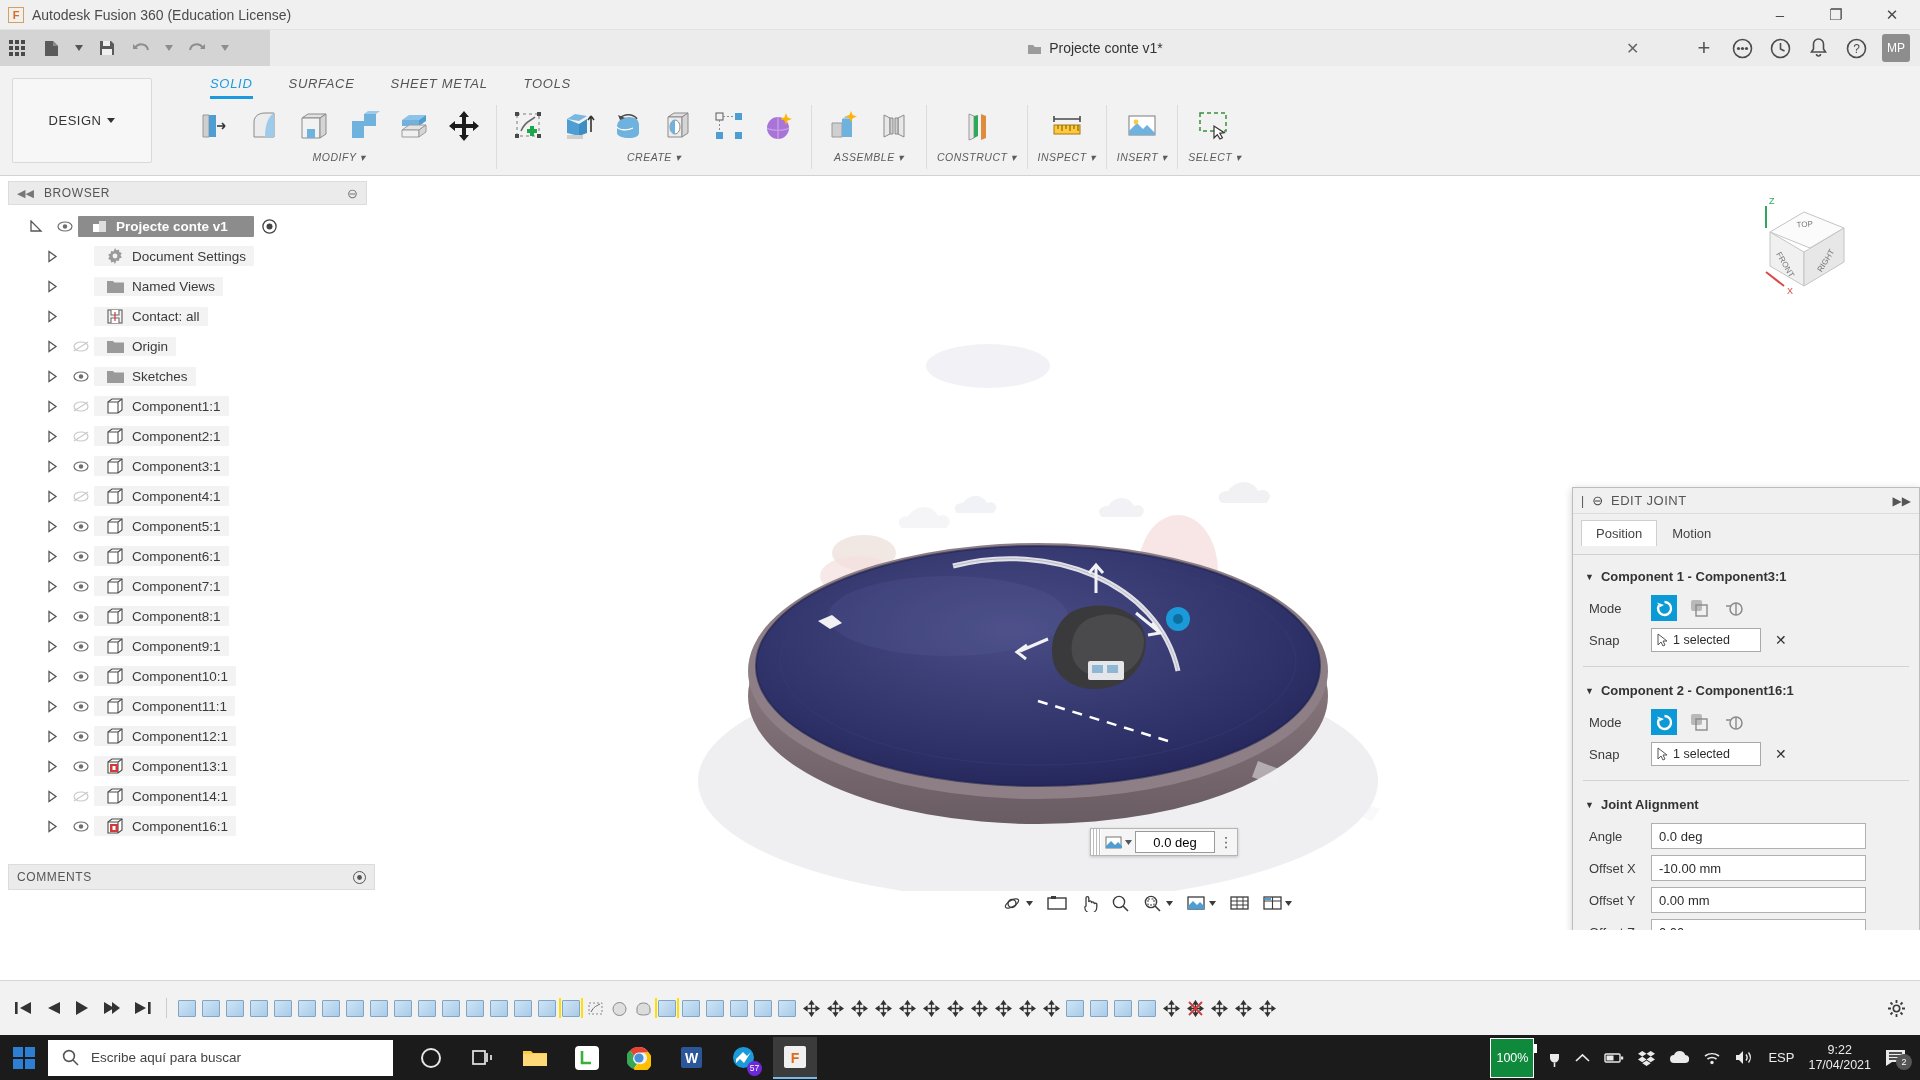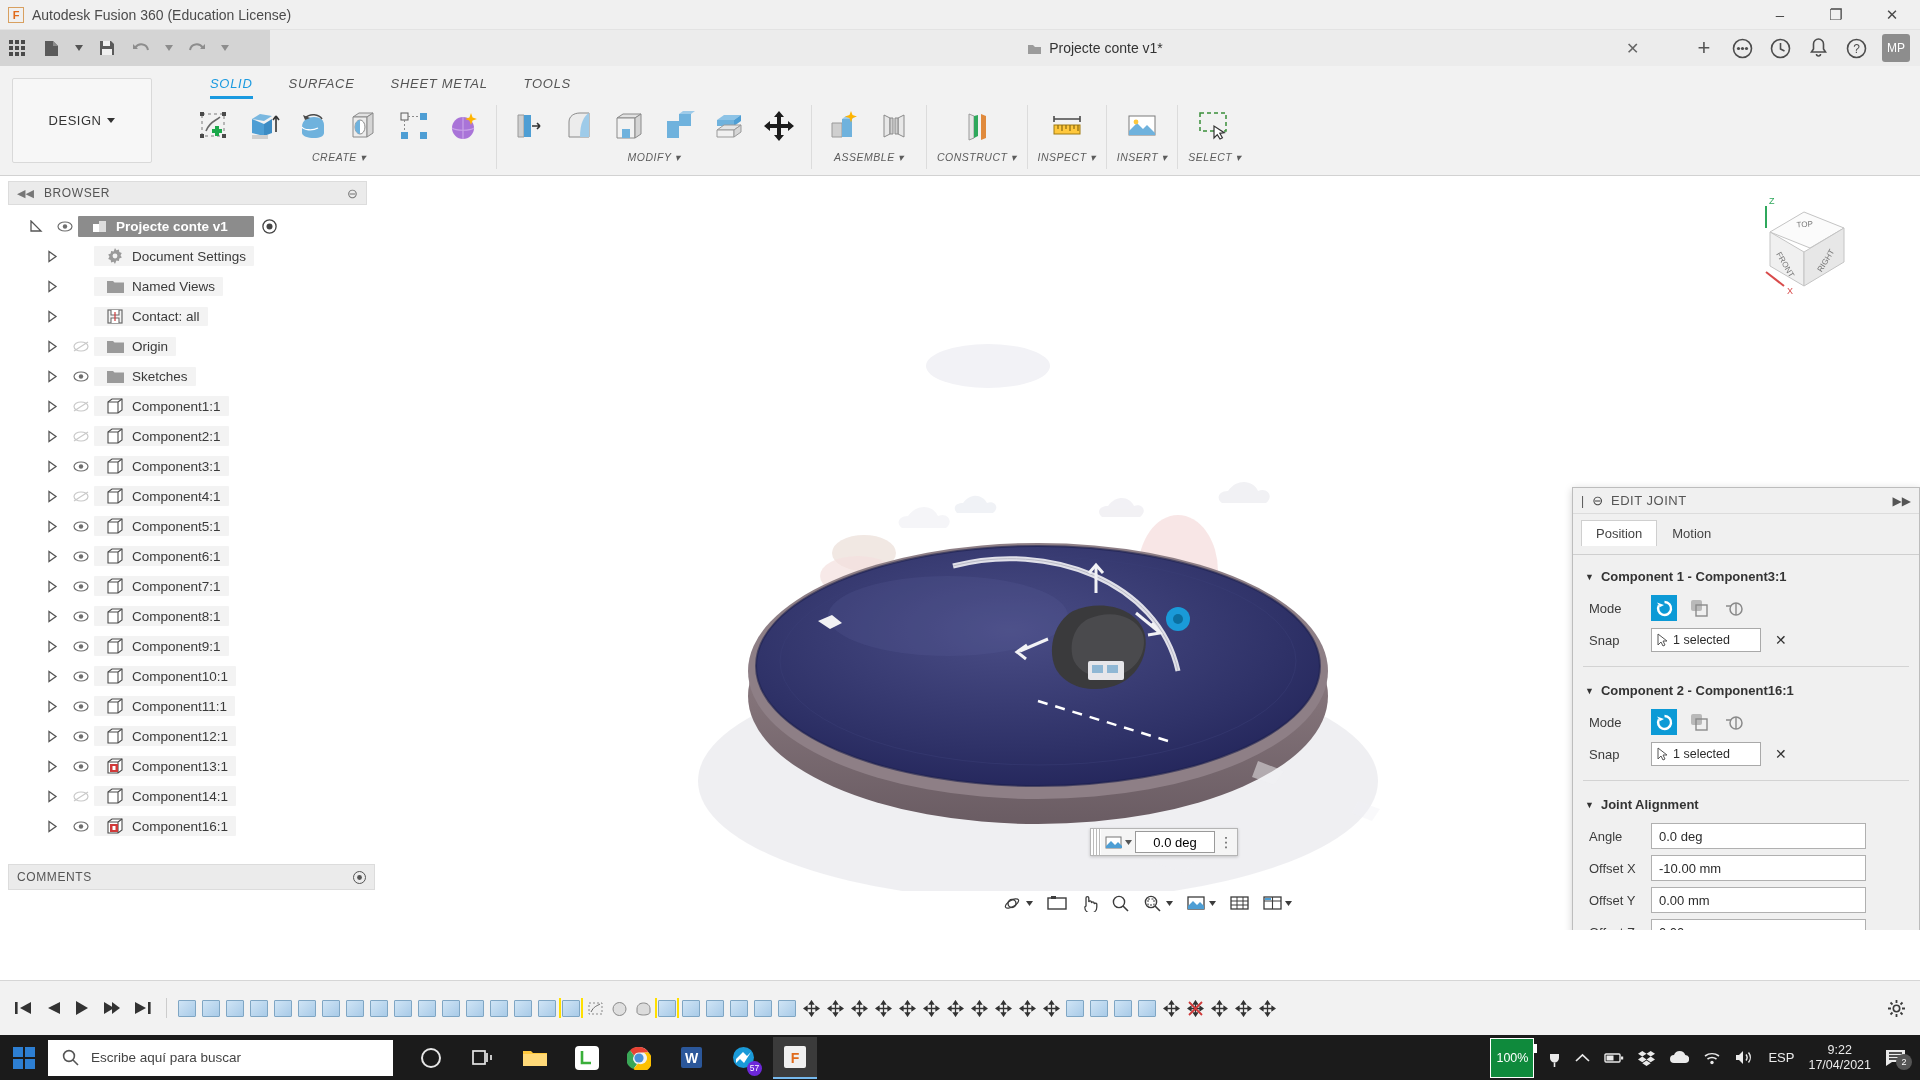--- a/index.html
+++ b/index.html
@@ -309,20 +309,70 @@
       <div class="ws-tab">SHEET METAL</div>
       <div class="ws-tab">TOOLS</div>
     </div>
 
     <div id="panels">
 
       <div class="panel">
         <div class="panel-row">
           <div class="tool">
             <svg width="34" height="34" viewBox="0 0 34 34">
+              <path d="M6 6h6v22H6z" fill="#cfcfcf" stroke="#9a9a9a"></path>
+              <path d="M12 6h7v22h-7z" fill="#4e9ed4"></path>
+              <path d="M20 17h8m0 0l-3-3m3 3l-3 3" stroke="#333" stroke-width="1.6" fill="none"></path>
+            </svg>
+          </div>
+          <div class="tool">
+            <svg width="34" height="34" viewBox="0 0 34 34">
+              <path d="M7 28V13c0-6 5-9 11-9h9v24z" fill="#ececec" stroke="#8a8a8a"></path>
+              <path d="M18 4c-7 0-11 4-11 9v15" fill="#6fb2dd" opacity=".0"></path>
+              <path d="M7 28c0-13 4-20 11-24" stroke="#4e9ed4" stroke-width="0" fill="none"></path>
+              <path d="M27 4v24H18c0-14 4-21 9-24z" fill="#9ecbe9"></path>
+            </svg>
+          </div>
+          <div class="tool">
+            <svg width="34" height="34" viewBox="0 0 34 34">
+              <path d="M5 9l6-4h18l-6 4z" fill="#e2e2e2" stroke="#8a8a8a"></path>
+              <path d="M5 9h18v20H5z" fill="#f2f2f2" stroke="#8a8a8a"></path>
+              <path d="M23 9l6-4v20l-6 4z" fill="#d5d5d5" stroke="#8a8a8a"></path>
+              <path d="M10 29v-9h8v9z" fill="#6fb2dd"></path>
+            </svg>
+          </div>
+          <div class="tool">
+            <svg width="34" height="34" viewBox="0 0 34 34">
+              <path d="M5 12h12V5h12v12H17v12H5z" fill="#6fb2dd"></path>
+              <path d="M17 5l4-3h12l-4 3z" fill="#9ecbe9"></path>
+            </svg>
+          </div>
+          <div class="tool">
+            <svg width="34" height="34" viewBox="0 0 34 34">
+              <path d="M5 11l7-5h17l-7 5z" fill="#8dc3e6"></path>
+                <path d="M5 11h17v6H5z" fill="#6fb2dd"></path>
+              <path d="M22 11l7-5v6l-7 5z" fill="#4e9ed4"></path>
+              <path d="M5 21l7-5h17l-7 5z" fill="#e4e4e4" stroke="#9a9a9a"></path>
+              <path d="M5 21h17v7H5z" fill="#f0f0f0" stroke="#9a9a9a"></path>
+              <path d="M22 21l7-5v7l-7 5z" fill="#d6d6d6" stroke="#9a9a9a"></path>
+            </svg>
+          </div>
+          <div class="tool">
+            <svg width="34" height="34" viewBox="0 0 34 34">
+              <path d="M17 2l5 6h-3v7h7v-3l6 5-6 5v-3h-7v7h3l-5 6-5-6h3v-7H8v3l-6-5 6-5v3h7V8h-3z" fill="#1c1c1c"></path>
+            </svg>
+          </div>
+        </div>
+        <div class="panel-label">MODIFY ▾</div>
+      </div>
+
+      <div class="panel">
+        <div class="panel-row">
+          <div class="tool">
+            <svg width="34" height="34" viewBox="0 0 34 34">
               <rect x="5" y="5" width="22" height="22" fill="none" stroke="#7a7a7a" stroke-dasharray="3 3"></rect>
               <rect x="3" y="3" width="4" height="4" fill="#4a4a4a"></rect>
                 <rect x="25" y="3" width="4" height="4" fill="#4a4a4a"></rect>
               <rect x="3" y="25" width="4" height="4" fill="#4a4a4a"></rect>
                 <rect x="25" y="25" width="4" height="4" fill="#4a4a4a"></rect>
               <path d="M9 22c4-10 10-10 14-14" stroke="#6a6a6a" stroke-width="1.6" fill="none"></path>
               <path d="M15 22h10M20 17v10" stroke="#1ba84a" stroke-width="4"></path>
             </svg>
           </div>
           <div class="tool">
@@ -362,70 +412,20 @@
           </div>
           <div class="tool">
             <svg width="34" height="34" viewBox="0 0 34 34">
               <ellipse cx="16" cy="19" rx="11" ry="11" fill="#a974d8"></ellipse>
               <path d="M5 19c4 3 18 3 22 0M16 8v22" stroke="#c9a3e8" stroke-width="1.2" fill="none"></path>
               <path d="M24 4l1.6 4.4L30 10l-4.4 1.6L24 16l-1.6-4.4L18 10l4.4-1.6z" fill="#ffb400"></path>
             </svg>
           </div>
         </div>
         <div class="panel-label">CREATE ▾</div>
-      </div>
-
-      <div class="panel">
-        <div class="panel-row">
-          <div class="tool">
-            <svg width="34" height="34" viewBox="0 0 34 34">
-              <path d="M6 6h6v22H6z" fill="#cfcfcf" stroke="#9a9a9a"></path>
-              <path d="M12 6h7v22h-7z" fill="#4e9ed4"></path>
-              <path d="M20 17h8m0 0l-3-3m3 3l-3 3" stroke="#333" stroke-width="1.6" fill="none"></path>
-            </svg>
-          </div>
-          <div class="tool">
-            <svg width="34" height="34" viewBox="0 0 34 34">
-              <path d="M7 28V13c0-6 5-9 11-9h9v24z" fill="#ececec" stroke="#8a8a8a"></path>
-              <path d="M18 4c-7 0-11 4-11 9v15" fill="#6fb2dd" opacity=".0"></path>
-              <path d="M7 28c0-13 4-20 11-24" stroke="#4e9ed4" stroke-width="0" fill="none"></path>
-              <path d="M27 4v24H18c0-14 4-21 9-24z" fill="#9ecbe9"></path>
-            </svg>
-          </div>
-          <div class="tool">
-            <svg width="34" height="34" viewBox="0 0 34 34">
-              <path d="M5 9l6-4h18l-6 4z" fill="#e2e2e2" stroke="#8a8a8a"></path>
-              <path d="M5 9h18v20H5z" fill="#f2f2f2" stroke="#8a8a8a"></path>
-              <path d="M23 9l6-4v20l-6 4z" fill="#d5d5d5" stroke="#8a8a8a"></path>
-              <path d="M10 29v-9h8v9z" fill="#6fb2dd"></path>
-            </svg>
-          </div>
-          <div class="tool">
-            <svg width="34" height="34" viewBox="0 0 34 34">
-              <path d="M5 12h12V5h12v12H17v12H5z" fill="#6fb2dd"></path>
-              <path d="M17 5l4-3h12l-4 3z" fill="#9ecbe9"></path>
-            </svg>
-          </div>
-          <div class="tool">
-            <svg width="34" height="34" viewBox="0 0 34 34">
-              <path d="M5 11l7-5h17l-7 5z" fill="#8dc3e6"></path>
-                <path d="M5 11h17v6H5z" fill="#6fb2dd"></path>
-              <path d="M22 11l7-5v6l-7 5z" fill="#4e9ed4"></path>
-              <path d="M5 21l7-5h17l-7 5z" fill="#e4e4e4" stroke="#9a9a9a"></path>
-              <path d="M5 21h17v7H5z" fill="#f0f0f0" stroke="#9a9a9a"></path>
-              <path d="M22 21l7-5v7l-7 5z" fill="#d6d6d6" stroke="#9a9a9a"></path>
-            </svg>
-          </div>
-          <div class="tool">
-            <svg width="34" height="34" viewBox="0 0 34 34">
-              <path d="M17 2l5 6h-3v7h7v-3l6 5-6 5v-3h-7v7h3l-5 6-5-6h3v-7H8v3l-6-5 6-5v3h7V8h-3z" fill="#1c1c1c"></path>
-            </svg>
-          </div>
-        </div>
-        <div class="panel-label">MODIFY ▾</div>
       </div>
 
       <div class="panel">
         <div class="panel-row">
           <div class="tool">
             <svg width="34" height="34" viewBox="0 0 34 34">
               <path d="M5 14h10v14H5z" fill="#cfcfcf" stroke="#9a9a9a"></path>
               <path d="M15 10h10v18H15z" fill="#6fb2dd"></path>
               <path d="M15 10l4-3h10l-4 3z" fill="#9ecbe9"></path>
               <path d="M24 2l1.5 4L30 7.5 25.5 9 24 13.5 22.5 9 18 7.5 22.5 6z" fill="#ffb400"></path>

